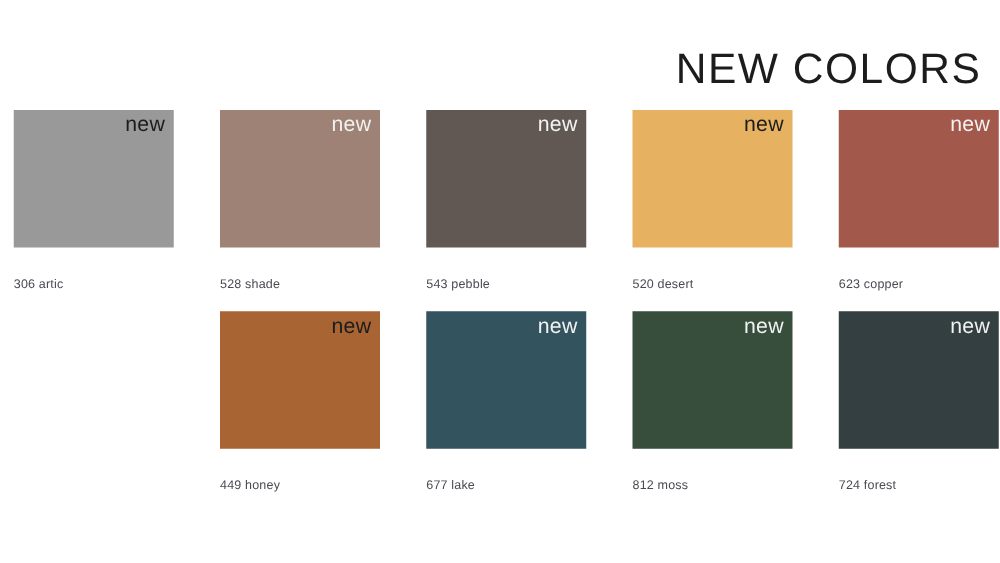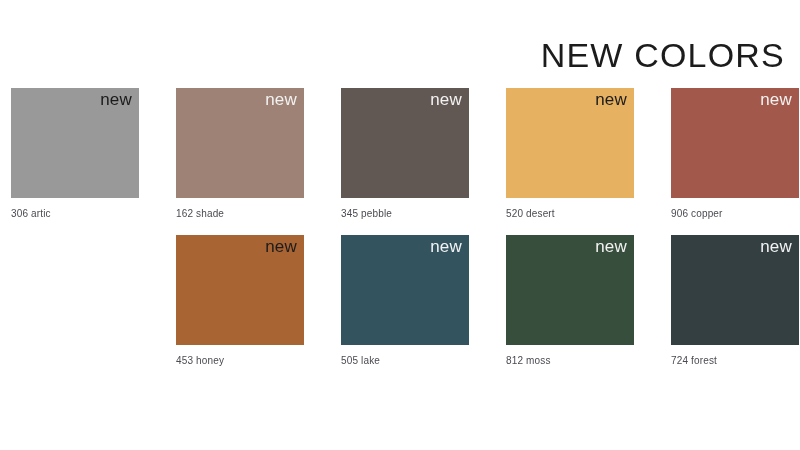--- a/index.html
+++ b/index.html
@@ -58,21 +58,21 @@
     line-height: 1.15;
     letter-spacing: 0.2px;
   }
   .badge.dark {
     color: #1c1c1c;
   }
   .badge.light {
     color: #f2f2f2;
   }
   .cell-label {
-    margin-top: 10px;
+    margin-top: 24px;
     font-size: 10px;
     color: #4a4a52;
     letter-spacing: 0.15px;
     white-space: nowrap;
   }
 </style>
 </head>
 <body>
 
 <div class="page">
@@ -85,58 +85,58 @@
       <div class="swatch" style="background: rgb(153, 153, 153);">
         <span class="badge dark">new</span>
       </div>
       <div class="cell-label">306 artic</div>
     </div>
 
     <div class="cell">
       <div class="swatch" style="background: rgb(157, 130, 117);">
         <span class="badge light">new</span>
       </div>
-      <div class="cell-label">162 shade</div>
+      <div class="cell-label">528 shade</div>
     </div>
 
     <div class="cell">
       <div class="swatch" style="background: rgb(98, 88, 83);">
         <span class="badge light">new</span>
       </div>
-      <div class="cell-label">345 pebble</div>
+      <div class="cell-label">543 pebble</div>
     </div>
 
     <div class="cell">
       <div class="swatch" style="background: rgb(230, 177, 96);">
         <span class="badge dark">new</span>
       </div>
       <div class="cell-label">520 desert</div>
     </div>
 
     <div class="cell">
       <div class="swatch" style="background: rgb(162, 88, 74);">
         <span class="badge light">new</span>
       </div>
-      <div class="cell-label">906 copper</div>
+      <div class="cell-label">623 copper</div>
     </div>
 
     <div class="cell empty"></div>
 
     <div class="cell">
       <div class="swatch" style="background: rgb(169, 100, 52);">
         <span class="badge dark">new</span>
       </div>
-      <div class="cell-label">453 honey</div>
+      <div class="cell-label">449 honey</div>
     </div>
 
     <div class="cell">
       <div class="swatch" style="background: rgb(51, 83, 95);">
         <span class="badge light">new</span>
       </div>
-      <div class="cell-label">505 lake</div>
+      <div class="cell-label">677 lake</div>
     </div>
 
     <div class="cell">
       <div class="swatch" style="background: rgb(54, 78, 59);">
         <span class="badge light">new</span>
       </div>
       <div class="cell-label">812 moss</div>
     </div>
 
     <div class="cell">

